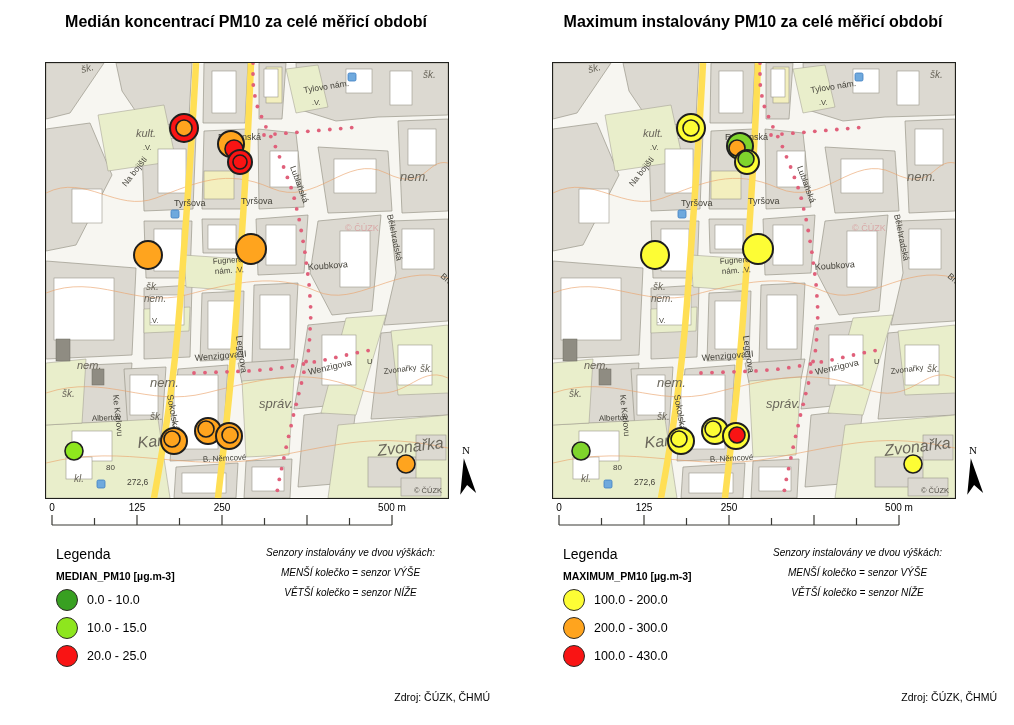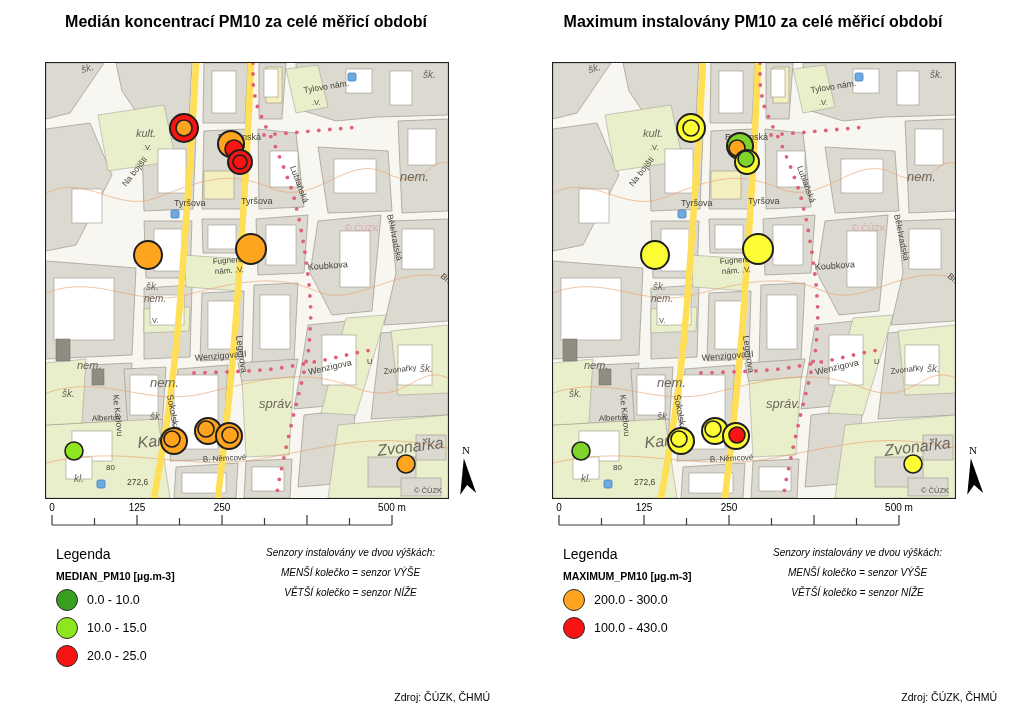--- a/index.html
+++ b/index.html
@@ -538,20 +538,24 @@
         <text x="92" y="10" font-size="10" fill="#000" text-anchor="middle" font-family="Liberation Sans, sans-serif">125</text>
         <text x="177" y="10" font-size="10" fill="#000" text-anchor="middle" font-family="Liberation Sans, sans-serif">250</text>
         <text x="347" y="10" font-size="10" fill="#000" text-anchor="middle" font-family="Liberation Sans, sans-serif">500 m</text>
       </svg>
   </div>
   <div class="legend">
     <div class="legend-heading">Legenda</div>
     <div class="legend-field">MAXIMUM_PM10 [µg.m-3]</div>
     <div id="legend-rows-1">
         <div class="legend-row">
+          <span class="legend-swatch" style="background: rgb(253, 253, 53);"></span>
+          <span class="legend-label">100.0 - 200.0</span>
+        </div>
+        <div class="legend-row">
           <span class="legend-swatch" style="background: rgb(255, 164, 30);"></span>
           <span class="legend-label">200.0 - 300.0</span>
         </div>
         <div class="legend-row">
           <span class="legend-swatch" style="background: rgb(249, 20, 20);"></span>
           <span class="legend-label">100.0 - 430.0</span>
         </div>
       </div>
   </div>
   <div class="note" id="note-1">

